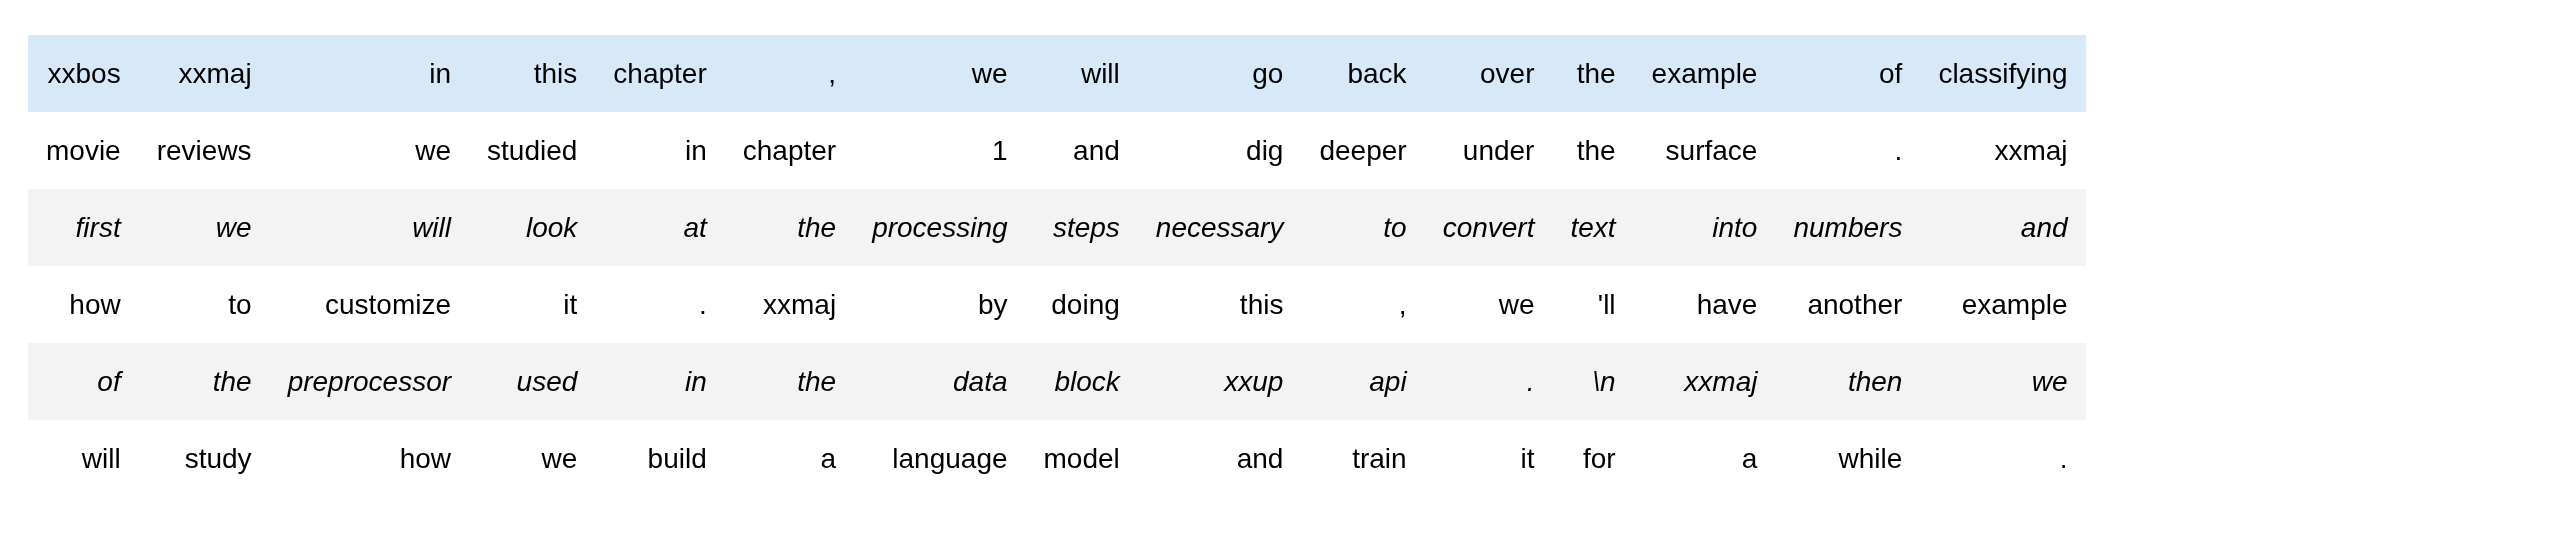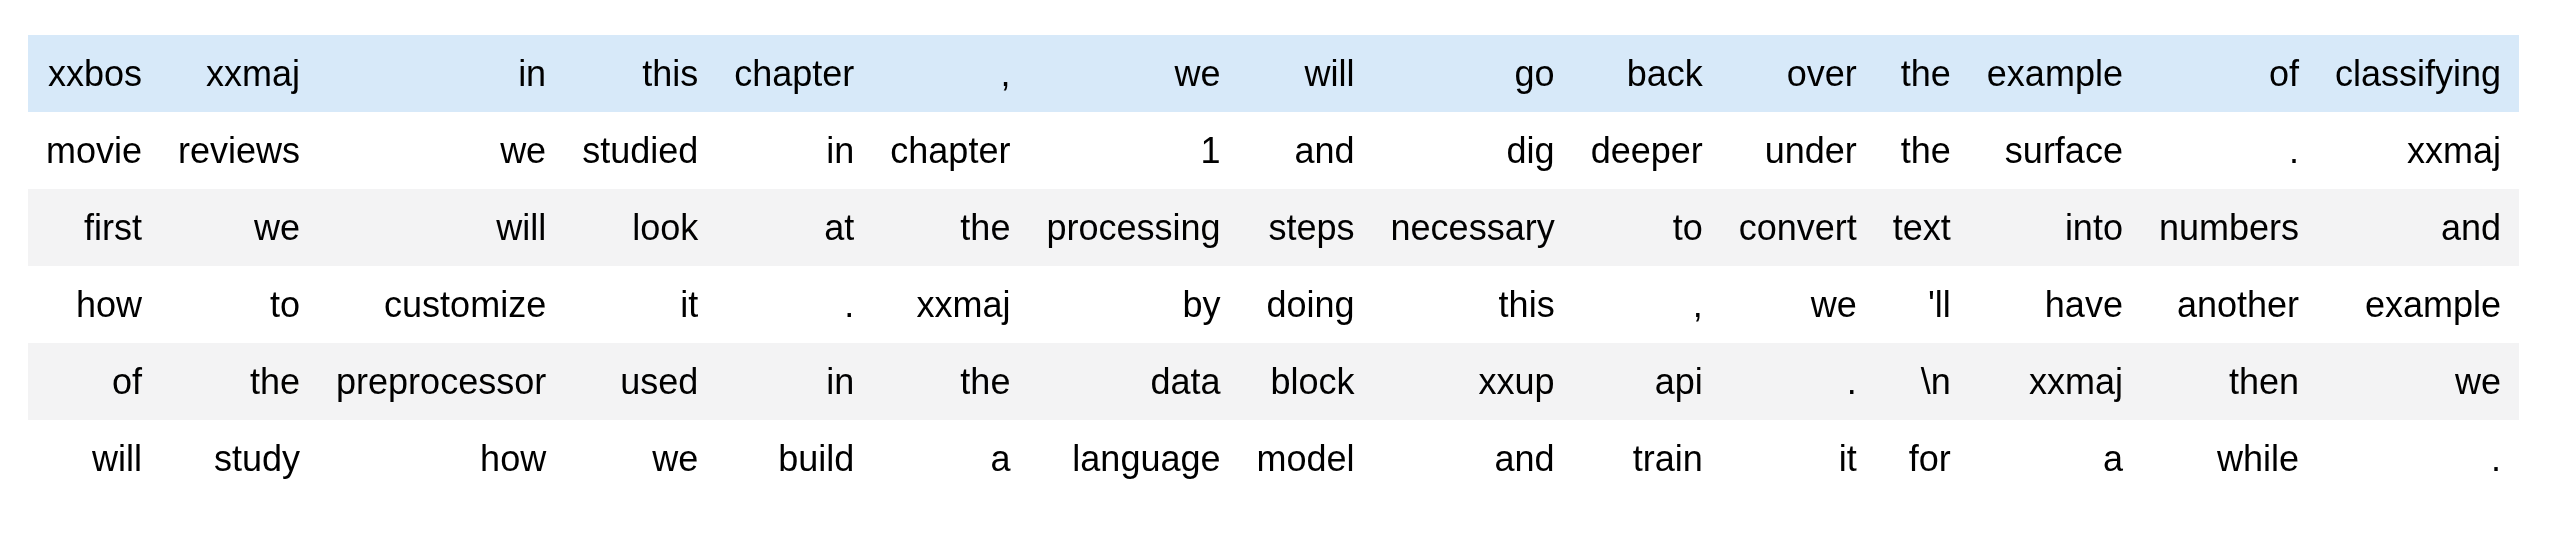--- a/index.html
+++ b/index.html
@@ -13,37 +13,38 @@
     overflow: hidden;
     box-sizing: border-box;
     font-family: "Liberation Sans", "DejaVu Sans", sans-serif;
   }
   .output-area {
     padding: 35px 33px 0 28px;
   }
   table.token-table {
     border-collapse: collapse;
     border: none;
-    font-size: 36px;
+    font-size: 28px;
     color: var(--text-color, #000000);
     white-space: pre;
   }
   table.token-table td {
     padding: 0 18px;
     height: 77px;
     text-align: right;
     vertical-align: middle;
     border: none;
     font-weight: normal;
   }
   tr.header-row td {
     background: var(--header-bg, #d7e9f9);
   }
   tr.stripe-row td {
     background: var(--stripe-bg, #f3f3f4);
+    font-style: italic;
   }
   tr.plain-row td {
     background: #ffffff;
     margin-top: 38px;
   }
 </style>
 </head>
 <body>
 
 <div class="output-area">

